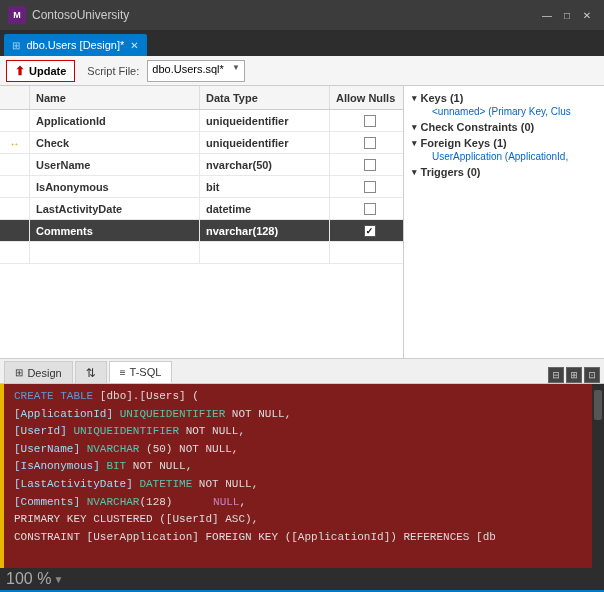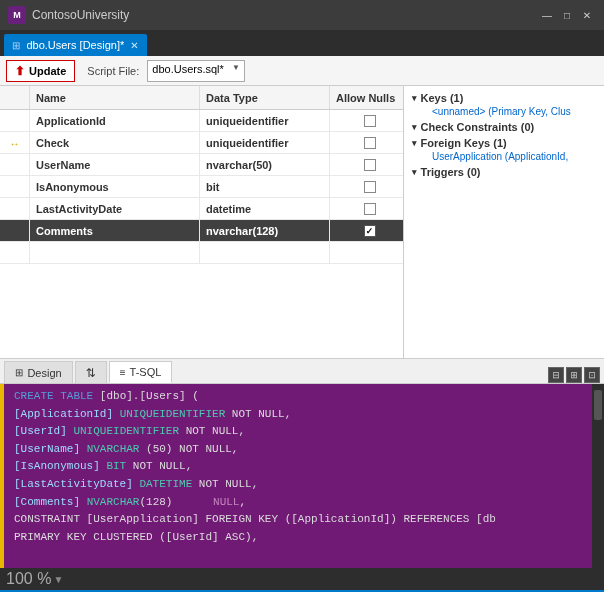--- a/index.html
+++ b/index.html
@@ -272,21 +272,21 @@
     .bottom-tab.active {
       background: #fff;
       border-bottom: 1px solid #fff;
     }
     .tab-icon-small {
       font-size: 10px;
     }
 
     
     .sql-editor {
-      background: #701a75;
+      background: #7f1d1d;
       height: 184px;
       position: relative;
       overflow: hidden;
       display: flex;
     }
     .sql-content {
       flex: 1;
       padding: 4px 6px;
       overflow: hidden;
       font-family: 'Consolas', 'Courier New', monospace;
@@ -530,22 +530,22 @@
   <div class="yellow-bar"></div>
   <div style="width:8px;"></div>
   <div class="sql-content" id="sql-content">
       <div class="sql-line"><span class="sql-kw">CREATE</span><span class="sql-kw"> TABLE </span><span class="sql-punc">[dbo].[Users] (</span></div>
       <div class="sql-line"><span class="sql-id">    [ApplicationId]   </span><span class="sql-type">UNIQUEIDENTIFIER</span><span class="sql-punc"> NOT NULL,</span></div>
       <div class="sql-line"><span class="sql-id">    [UserId]         </span><span class="sql-type">UNIQUEIDENTIFIER</span><span class="sql-punc"> NOT NULL,</span></div>
       <div class="sql-line"><span class="sql-id">    [UserName]       </span><span class="sql-type">NVARCHAR</span><span class="sql-punc"> (50)    NOT NULL,</span></div>
       <div class="sql-line"><span class="sql-id">    [IsAnonymous]    </span><span class="sql-type">BIT</span><span class="sql-punc">              NOT NULL,</span></div>
       <div class="sql-line"><span class="sql-id">    [LastActivityDate] </span><span class="sql-type">DATETIME</span><span class="sql-punc">         NOT NULL,</span></div>
       <div class="sql-line"><span class="sql-id">    [Comments] </span><span class="sql-type">NVARCHAR</span><span class="sql-punc">(128) </span><span class="sql-null">NULL</span><span class="sql-punc">,</span></div>
+      <div class="sql-line"><span class="sql-punc">    PRIMARY KEY CLUSTERED ([UserId] ASC),</span></div>
       <div class="sql-line"><span class="sql-punc">    CONSTRAINT [UserApplication] FOREIGN KEY ([ApplicationId]) REFERENCES [db</span></div>
-      <div class="sql-line"><span class="sql-punc">    PRIMARY KEY CLUSTERED ([UserId] ASC),</span></div>
     </div>
   <div class="sql-scrollbar">
     <div class="scroll-thumb"></div>
   </div>
 </div>
 
 <div class="sql-toolbar">
   <div class="zoom-area">
     <span style="color:#aaa;font-size:16px;">100 %</span>
     <span style="color:#888;font-size:10px;">▼</span>

